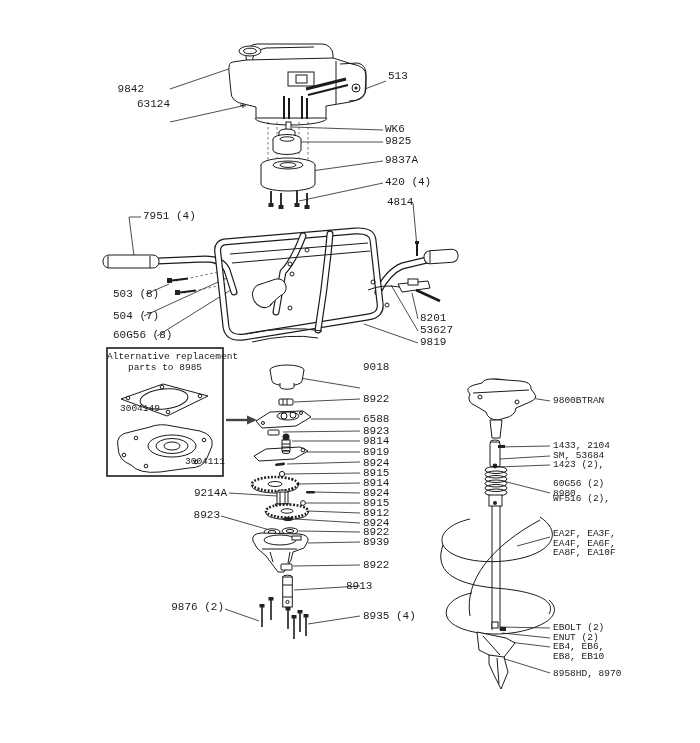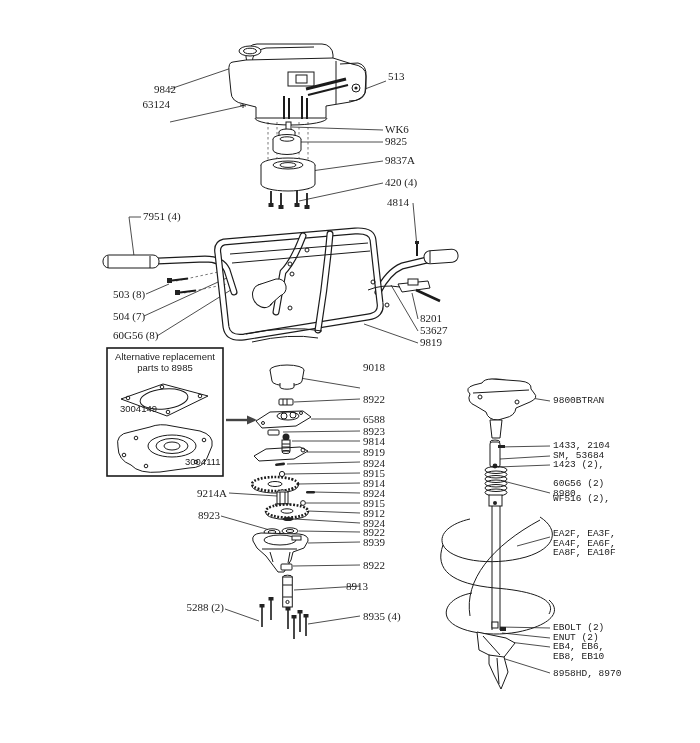--- a/index.html
+++ b/index.html
@@ -1,22 +1,22 @@
 <!DOCTYPE html>
 <html><head>
 <meta charset="utf-8">
 <style>
   html,body{margin:0;padding:0;background:#fff;}
   .stage{position:relative;width:700px;height:743px;background:#ffffff;overflow:hidden;
          font-family:"Liberation Serif", serif;color:#1b1b1b;}
   .stage svg{position:absolute;left:0;top:0;}
   .co{position:absolute;white-space:nowrap;line-height:1;}
-  .cs{font-family:Liberation Serif, serif;font-size:11px;}
+  .cs{font-family:Liberation Mono, monospace;font-size:11px;}
   .ca{font-family:Liberation Mono, monospace;font-size:9.5px;}
-  .bx{font-family:Liberation Sans, sans-serif;font-size:9.5px;}
+  .bx{font-family:Liberation Mono, monospace;font-size:9.5px;}
   .bxc{left:107px;width:116px;text-align:center;}
   
   .ln{stroke:#3a3a3a;stroke-width:0.9;fill:none;}
   .pt{stroke:#1b1b1b;stroke-width:1;fill:#ffffff;}
   .ptn{stroke:#1b1b1b;stroke-width:1;fill:none;}
   .dk{fill:#222;stroke:none;}
   .tubeO{stroke:#1b1b1b;stroke-width:7;fill:none;stroke-linecap:round;stroke-linejoin:round;}
   .tubeI{stroke:#ffffff;stroke-width:4.6;fill:none;stroke-linecap:round;stroke-linejoin:round;}
   .dsh{stroke:#555;stroke-width:0.8;fill:none;stroke-dasharray:2.5,2.5;}
   .teeth{stroke:#1b1b1b;stroke-width:2.6;fill:#fff;stroke-dasharray:1.8,1.6;}
@@ -402,21 +402,21 @@
       <line class="ptn" x1="483" y1="636" x2="500" y2="655"></line>
     </g>
 
     <g>
       <path class="pt" d="M489,655 L504,657 L508,672 L501,689 L494,675 L489,664 Z"></path>
       <line class="ptn" x1="497" y1="658" x2="499" y2="684"></line>
     </g>
   </g>
 </svg>
 
-  <span class="co cs" style="right:524px;top:84px">9842</span>
+  <span class="co cs" style="right:556px;top:84px">9842</span>
   <span class="co cs" style="right:530px;top:99px">63124</span>
   <span class="co cs" style="left:388px;top:71px">513</span>
   <span class="co cs" style="left:385px;top:124px">WK6</span>
   <span class="co cs" style="left:385px;top:136px">9825</span>
   <span class="co cs" style="left:385px;top:155px">9837A</span>
   <span class="co cs" style="left:385px;top:177px">420 (4)</span>
   <span class="co cs" style="left:387px;top:197px">4814</span>
 
   <span class="co cs" style="left:143px;top:211px">7951 (4)</span>
   <span class="co cs" style="left:113px;top:289px">503 (8)</span>
@@ -445,21 +445,21 @@
   <span class="co cs" style="left:363px;top:508px">8912</span>
   <span class="co cs" style="left:363px;top:518px">8924</span>
   <span class="co cs" style="left:363px;top:527px">8922</span>
   <span class="co cs" style="left:363px;top:537px">8939</span>
   <span class="co cs" style="left:363px;top:560px">8922</span>
   <span class="co cs" style="left:346px;top:581px">8913</span>
   <span class="co cs" style="left:363px;top:611px">8935 (4)</span>
 
   <span class="co cs" style="right:473px;top:488px">9214A</span>
   <span class="co cs" style="right:480px;top:510px">8923</span>
-  <span class="co cs" style="right:476px;top:602px">5288 (2)</span>
+  <span class="co cs" style="right:476px;top:602px">9876 (2)</span>
 
   <span class="co ca" style="left:553px;top:396px">9800BTRAN</span>
   <span class="co ca" style="left:553px;top:441px">1433, 2104</span>
   <span class="co ca" style="left:553px;top:451px">SM, 53684</span>
   <span class="co ca" style="left:553px;top:460px">1423 (2),</span>
   <span class="co ca" style="left:553px;top:494px">WF516 (2),</span>
   <span class="co ca" style="left:553px;top:479px">60G56 (2)</span>
   <span class="co ca" style="left:553px;top:489px">8980</span>
   <span class="co ca" style="left:553px;top:529px">EA2F, EA3F,</span>
   <span class="co ca" style="left:553px;top:539px">EA4F, EA6F,</span>

